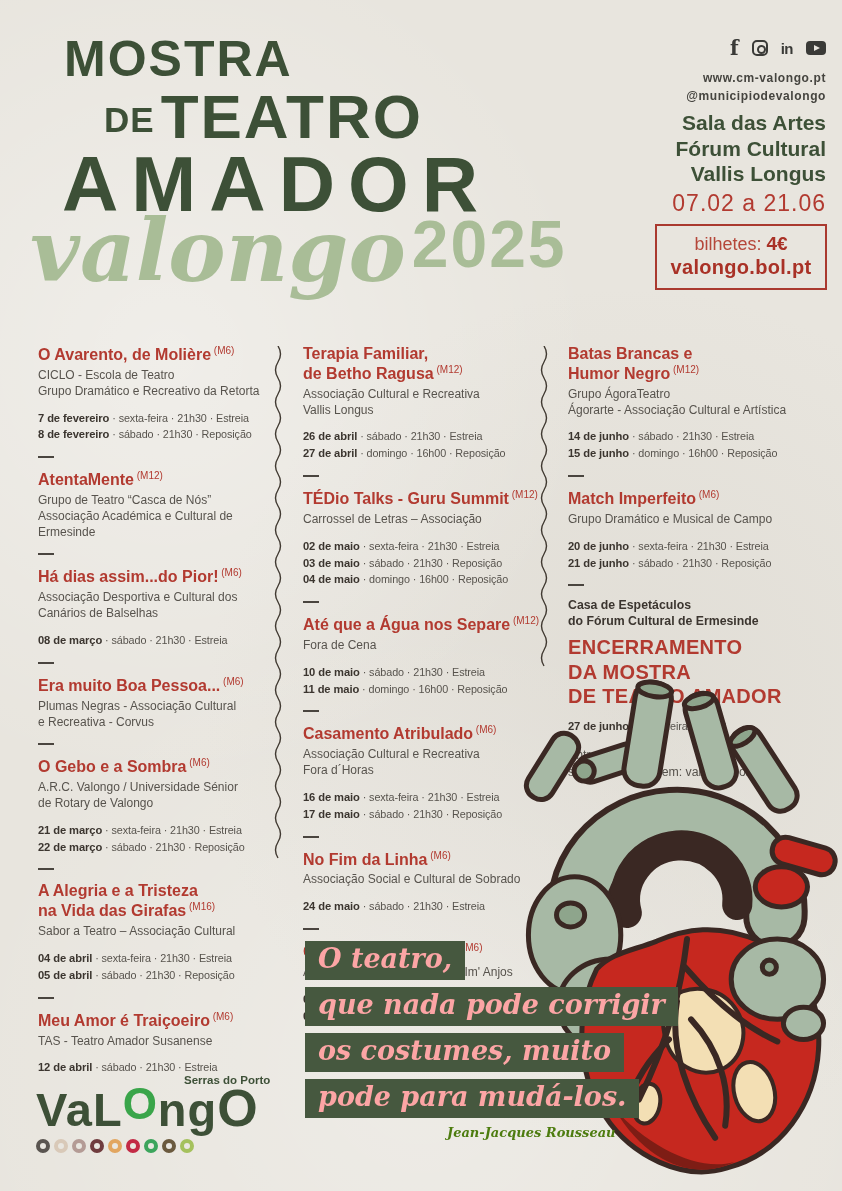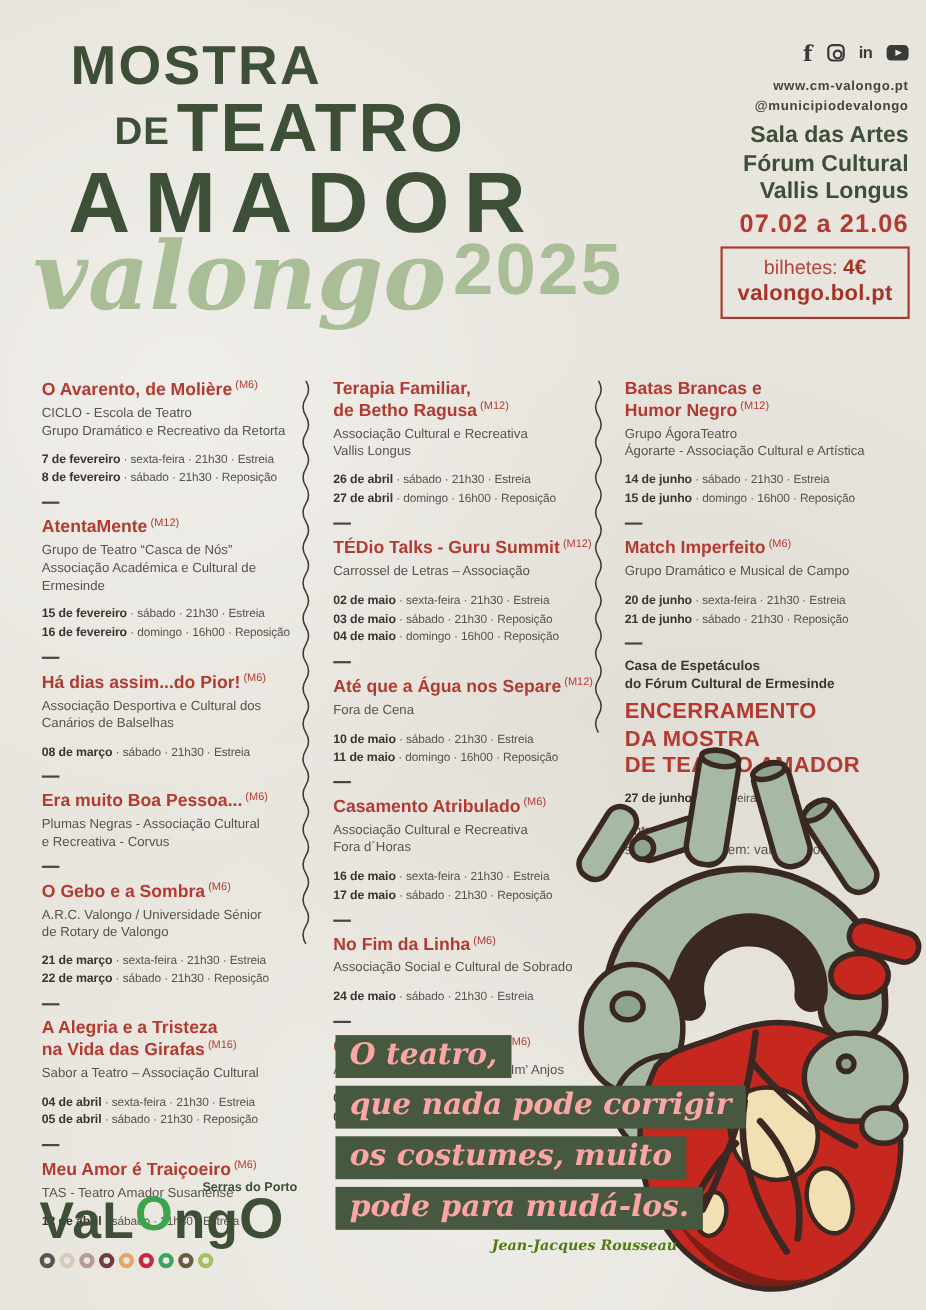--- a/index.html
+++ b/index.html
@@ -32,21 +32,21 @@
   .icon-ig::after { content:""; position:absolute; left:3px; top:3px; width:5px; height:5px;
                     border:2px solid #3a3a37; border-radius:50%; }
   .icon-in { font-weight:bold; font-size:15px; letter-spacing:-.5px; }
   .icon-yt { width:20px; height:14px; background:#3a3a37; border-radius:4px; position:relative; }
   .icon-yt::after { content:""; position:absolute; left:8px; top:3.5px;
                     border-left:6px solid #e8e5de; border-top:3.5px solid transparent; border-bottom:3.5px solid transparent; }
   .site-line { font-size:12px; font-weight:bold; letter-spacing:.6px; color:#45443f; line-height:1.5; }
 
   .venue-block { position:absolute; right:16px; top:110px; text-align:right; }
   .venue-line { font-size:21px; font-weight:bold; color:#3d5037; line-height:1.22; }
-  .venue-dates { font-size:23px; font-weight:bold; color:#b23a30; letter-spacing:1px; margin-top:3px; }
+  .venue-dates { font-size:23px; font-weight:normal; color:#b23a30; letter-spacing:1px; margin-top:3px; }
 
   .tickets-box { position:absolute; right:15px; top:224px; width:172px; border:2.5px solid #aa392f;
                  text-align:center; padding:7px 6px 9px; }
   .tickets-line1 { font-size:18px; color:#b5473a; }
   .tickets-line1 b { color:#a93126; font-size:19px; }
   .tickets-url { font-size:20px; font-weight:bold; color:#a93126; margin-top:1px; letter-spacing:.3px; }
 
   
   .col { position:absolute; top:345px; }
   .col-1 { left:38px;  width:238px; }
@@ -137,24 +137,20 @@
         <div class="entry-org">CICLO - Escola de Teatro<br>Grupo Dramático e Recreativo da Retorta</div>
         <div class="entry-shows">
           <div class="show-line"><b>7 de fevereiro</b><span> · sexta-feira · 21h30 · Estreia</span></div>
           <div class="show-line"><b>8 de fevereiro</b><span> · sábado · 21h30 · Reposição</span></div>
         </div>
       </div>
       <div class="dash"></div>
       <div class="entry">
         <div class="entry-title">AtentaMente<sup class="rating"> (M12)</sup></div>
         <div class="entry-org">Grupo de Teatro “Casca de Nós”<br>Associação Académica e Cultural de<br>Ermesinde</div>
-        <div class="entry-shows">
-          <div class="show-line"><b>15 de fevereiro</b><span> · sábado · 21h30 · Estreia</span></div>
-          <div class="show-line"><b>16 de fevereiro</b><span> · domingo · 16h00 · Reposição</span></div>
-        </div>
       </div>
       <div class="dash"></div>
       <div class="entry">
         <div class="entry-title">Há dias assim...do Pior!<sup class="rating"> (M6)</sup></div>
         <div class="entry-org">Associação Desportiva e Cultural dos<br>Canários de Balselhas</div>
         <div class="entry-shows">
           <div class="show-line"><b>08 de março</b><span> · sábado · 21h30 · Estreia</span></div>
         </div>
       </div>
       <div class="dash"></div>

